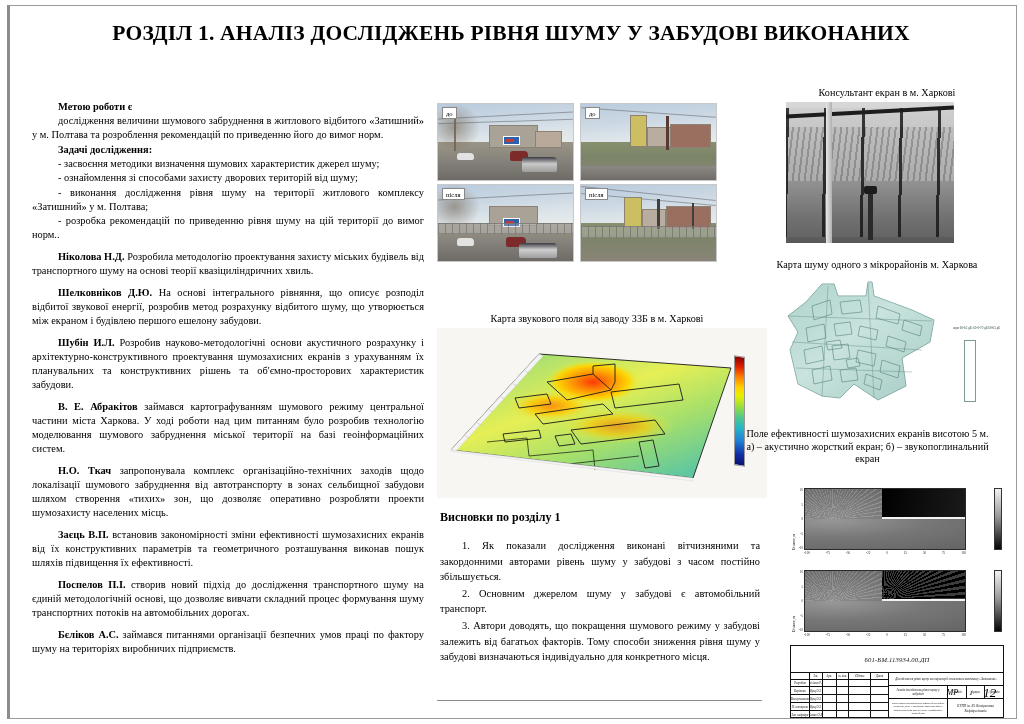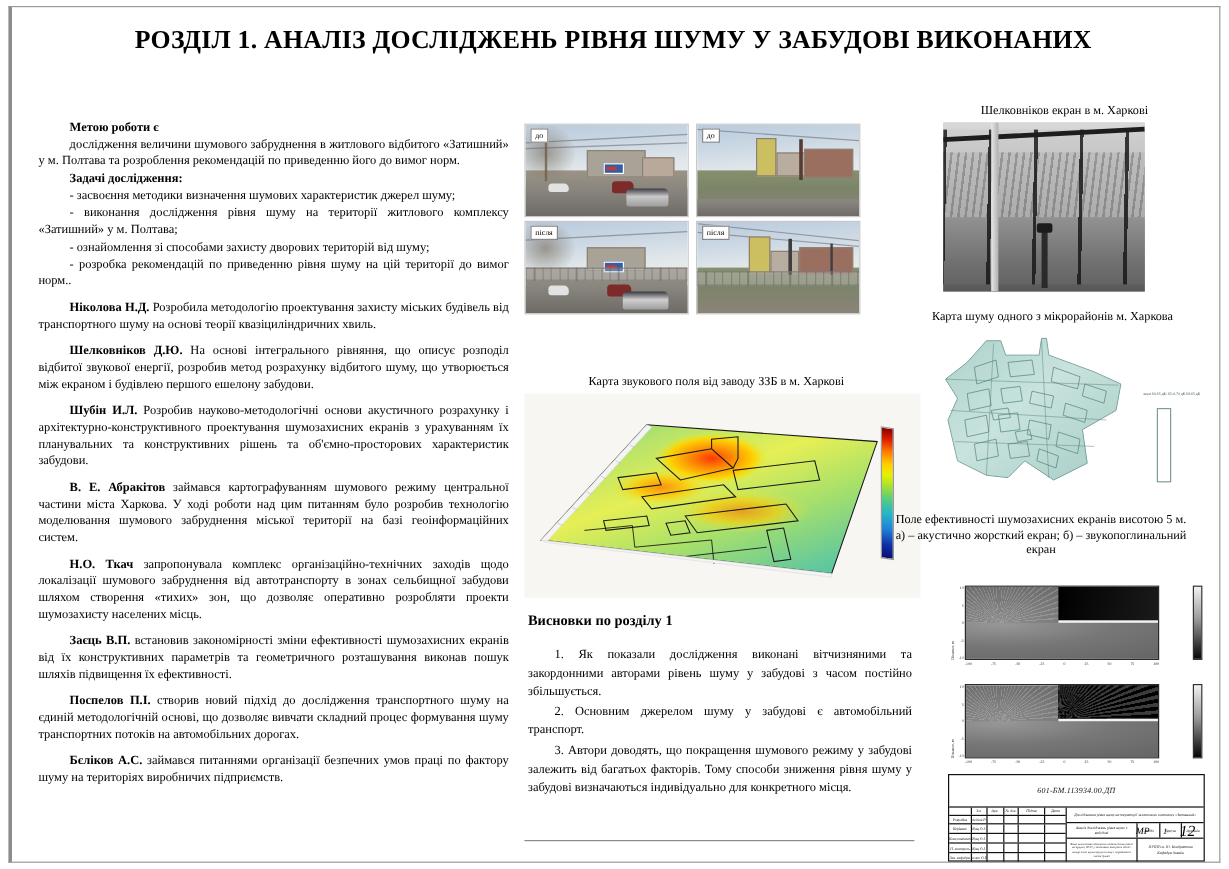--- a/index.html
+++ b/index.html
@@ -327,22 +327,22 @@
 
   <div class="poster-title">
     <span>РОЗДІЛ 1. АНАЛІЗ ДОСЛІДЖЕНЬ РІВНЯ ШУМУ У ЗАБУДОВІ ВИКОНАНИХ</span>
   </div>
 
   <div class="col-left">
     <p class="tight" style="text-indent:26px;"><b>Метою роботи є</b></p>
     <p>дослідження величини шумового забруднення в житлового відбитого «Затишний» у м. Полтава та розроблення рекомендацій по приведенню його до вимог норм.</p>
     <p class="tight"><b>Задачі дослідження:</b></p>
     <p>- засвоєння  методики визначення шумових характеристик джерел шуму;</p>
+    <p>- ознайомлення зі способами захисту дворових територій від шуму;</p>
     <p>- виконання дослідження рівня шуму на території житлового комплексу «Затишний» у м. Полтава;</p>
-    <p>- ознайомлення зі способами захисту дворових територій від шуму;</p>
     <p>- розробка рекомендацій по приведенню рівня шуму на цій території до вимог норм..</p>
 
     <p class="gap"><b>Ніколова Н.Д.</b><span> Розробила методологію проектування захисту міських будівель від транспортного шуму на основі теорії квазіцилiндричних хвиль.</span></p>
     <p class="gap"><b>Шелковніков Д.Ю.</b><span> На основі інтегрального рівняння, що описує розподіл відбитої звукової енергії, розробив метод розрахунку відбитого шуму, що утворюється між екраном і будівлею першого ешелону забудови.</span></p>
     <p class="gap"><b>Шубін И.Л.</b><span>  Розробив науково-методологічні основи акустичного розрахунку і архітектурно-конструктивного проектування шумозахисних екранів з урахуванням їх планувальних та конструктивних рішень та об'ємно-просторових характеристик забудови.</span></p>
     <p class="gap"><b>В. Е. Абракітов</b><span> займався картографуванням шумового режиму центральної частини міста Харкова. У ході роботи над цим питанням було розробив технологію моделювання шумового забруднення міської території на базі геоінформаційних систем.</span></p>
     <p class="gap"><b>Н.О. Ткач</b><span> запропонувала комплекс організаційно-технічних заходів щодо локалізації  шумового забруднення від автотранспорту в зонах сельбищної забудови шляхом створення «тихих» зон, що дозволяє оперативно розробляти проекти шумозахисту населених місць.</span></p>
     <p class="gap"><b>Заєць В.П.</b><span>  встановив закономірності зміни ефективності шумозахисних екранів від їх конструктивних параметрів та геометричного розташування виконав пошук шляхів підвищення їх ефективності.</span></p>
     <p class="gap"><b>Поспелов П.І.</b><span> створив новий підхід до дослідження транспортного шуму на єдиній методологічній основі, що дозволяє вивчати складний процес формування шуму транспортних потоків на автомобільних дорогах.</span></p>
     <p class="gap"><b>Бєліков А.С.</b><span> займався питаннями організації безпечних умов праці по фактору шуму на територіях виробничих підприємств.</span></p>
@@ -403,21 +403,21 @@
       <div class="bldg yellow" style="left:32%;top:16%;width:13%;height:40%;"></div>
       <div class="bldg" style="left:45%;top:32%;width:18%;height:24%;background:#b9ada0;"></div>
       <div class="bldg red" style="left:63%;top:28%;width:33%;height:30%;"></div>
       <div class="light" style="left:56%;top:18%;height:40%;background:#3f3f3f;width:3px;"></div>
       <div class="light" style="left:82%;top:24%;height:34%;background:#3f3f3f;width:2px;"></div>
       <div class="barrier" style="top:54%;height:16%;"></div>
       <div class="photo-label">після</div>
     </div>
   </div>
 
-  <div class="cap cap-barrier">Шелковніков екран в м. Харкові</div>
+  <div class="cap cap-barrier">Консультант екран в м. Харкові</div>
   <div class="barrier-photo">
     <div class="bp-sky"></div>
     <div class="bp-trees"></div>
     <div class="bp-ground"></div>
     <div class="bp-panels"></div>
     <div class="bp-rail"></div>
     <div class="bp-post" style="left:24%;"></div>
     <div class="bp-cam" style="left:49%;"></div>
   </div>
 

